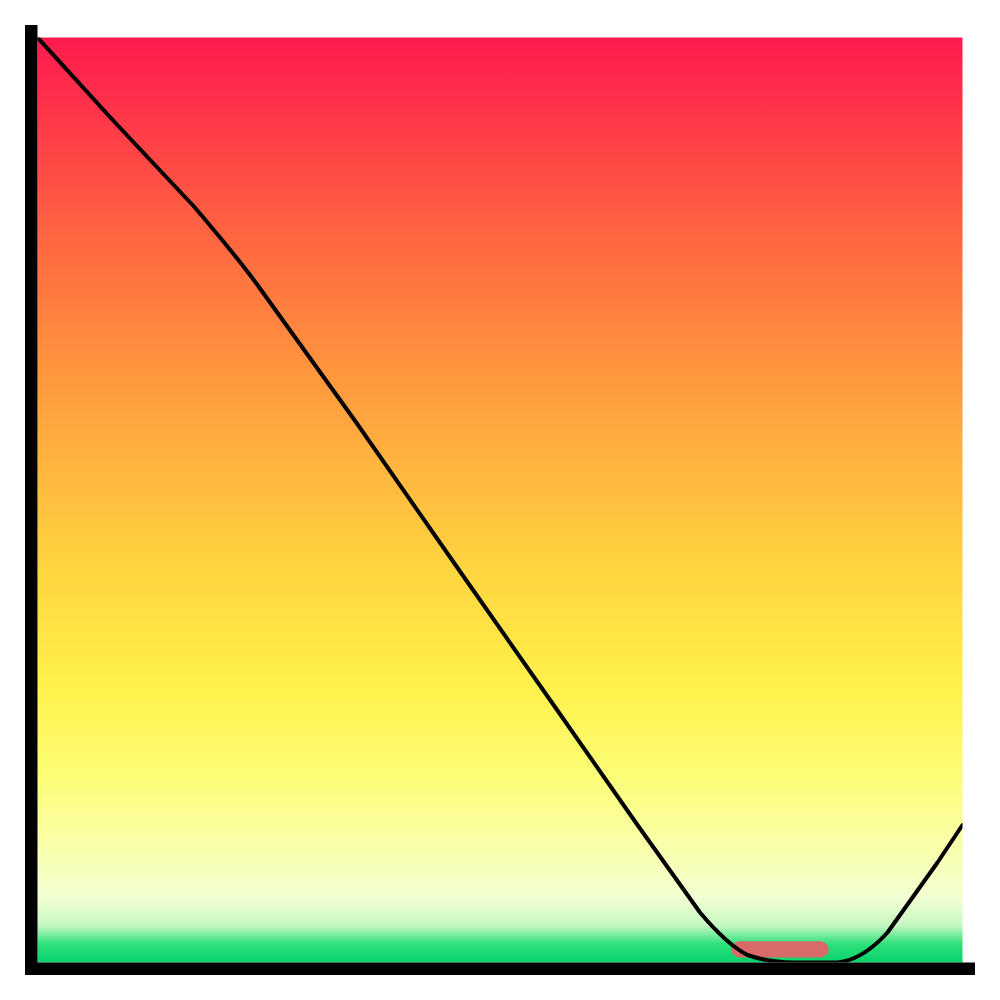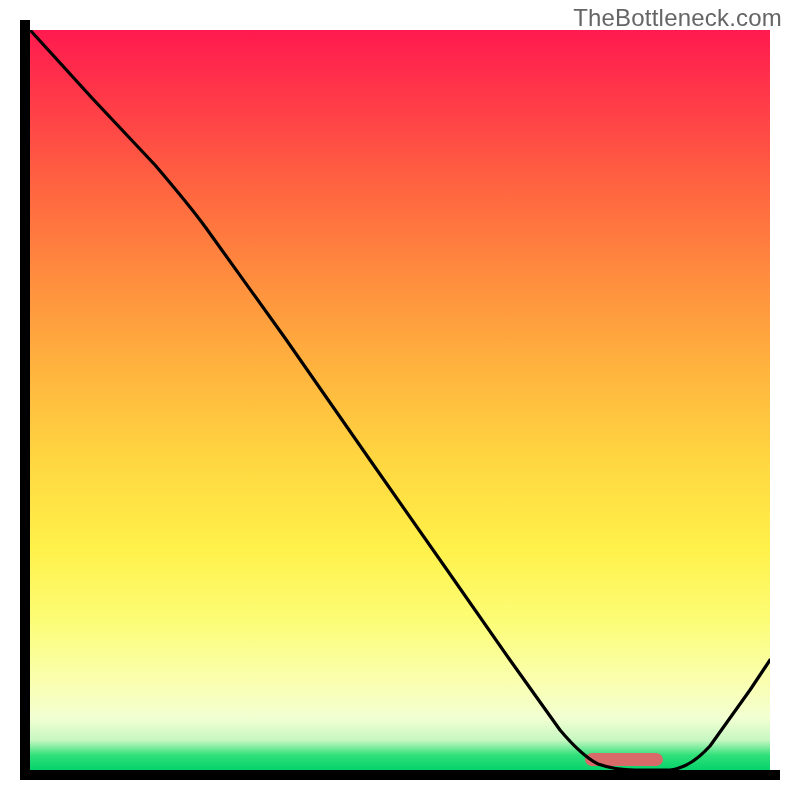--- a/index.html
+++ b/index.html
@@ -90,21 +90,20 @@
   .marker {
     fill: #d96a6a;
     stroke: none;
   }
 </style>
 </head>
 <body>
 
 <div class="wrap">
 
-  <div class="watermark">TheBottleneck.com</div>
 
   <div class="frame">
 
     <div class="gradient-area"></div>
 
     <svg class="overlay" viewBox="0 0 740 740" preserveAspectRatio="none">
 
       <rect class="marker" x="555" y="723" width="78" height="13" rx="7" ry="7"></rect>
 
       <path class="curve-path" d="M 0 0

